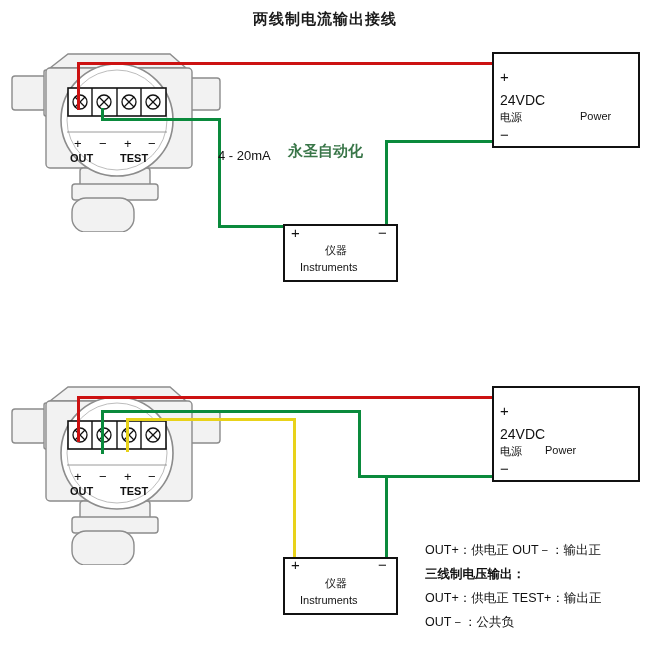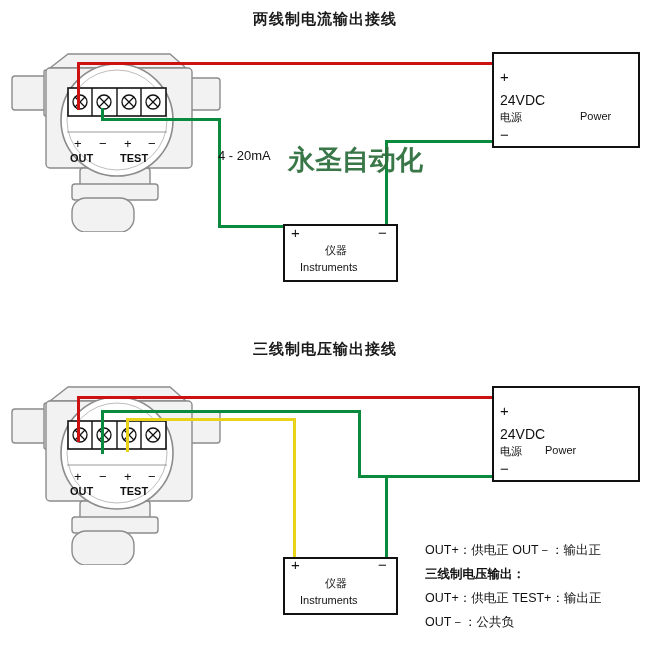--- a/index.html
+++ b/index.html
@@ -39,21 +39,21 @@
   .w-green{background:#0a8a3c;}
   .w-yellow{background:#e8d21a;}
 
   .note{position:absolute;font-size:12.5px;color:#111;white-space:nowrap;}
   .note-bold{font-weight:bold;}
 
   .label-4-20{
     position:absolute;font-size:13px;color:#111;white-space:nowrap;
   }
   .watermark{
-    position:absolute;font-size:27px;font-weight:bold;color:#2f6f3f;
+    position:absolute;font-size:15px;font-weight:bold;color:#2f6f3f;
     white-space:nowrap;opacity:.95;text-align:center;
   }
 </style>
 </head>
 <body>
 
 <div class="stage">
 
   <div class="abs" style="left:0;top:10px;width:650px;">
     <div class="diagram-title">两线制电流输出接线</div>
@@ -140,23 +140,20 @@
 
   <div class="box" style="left:283px;top:224px;width:115px;height:58px;"></div>
   <div class="sign" style="left:291px;top:224px;">+</div>
   <div class="sign" style="left:378px;top:224px;">−</div>
   <div class="box-label" style="left:325px;top:243px;">仪器</div>
   <div class="box-label" style="left:300px;top:261px;">Instruments</div>
 
   <div class="label-4-20" style="left:218px;top:148px;">4 - 20mA</div>
   <div class="watermark" style="left:288px;top:142px;">永圣自动化</div>
 
-  <div class="abs" style="left:0;top:340px;width:650px;">
-    <div class="diagram-title">三线制电压输出接线</div>
-  </div>
 
   <div class="device" style="left:10px;top:365px;">
     <svg class="dev-svg" width="215" height="200" viewBox="0 0 215 200">
       <g stroke="#8c8c8c" fill="#f2f2f2" stroke-width="1.4">
         <rect x="2" y="44" width="34" height="34" rx="3"></rect>
         <rect x="34" y="38" width="22" height="46" rx="2"></rect>
         <rect x="176" y="46" width="34" height="32" rx="3"></rect>
         <rect x="160" y="40" width="20" height="44" rx="2"></rect>
         <path d="M40 36 L58 22 L160 22 L176 36 Z"></path>
         <rect x="36" y="36" width="146" height="100" rx="4"></rect>

